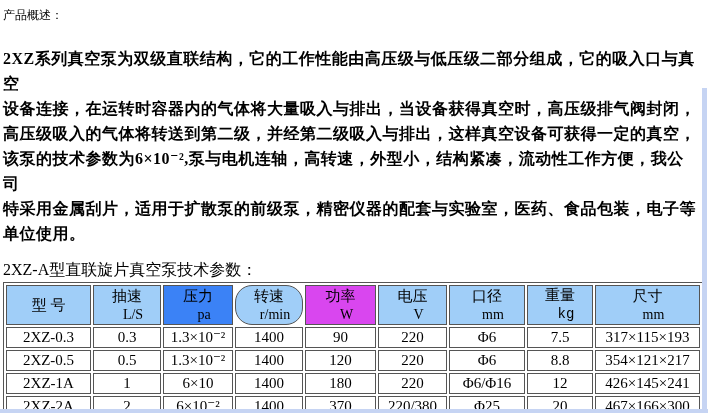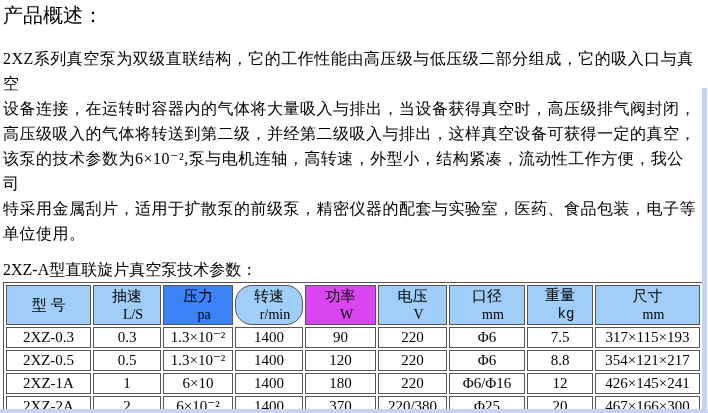--- a/index.html
+++ b/index.html
@@ -12,29 +12,30 @@
     height: 413px;
     position: relative;
     overflow: hidden;
     font-family: "Liberation Serif", "DejaVu Serif", serif;
     color: #000000;
   }
   .content {
     padding: 4px 8px 0 3px;
   }
   .doc-title {
-    font-size: 20px;
+    font-size: 12px;
     line-height: 22px;
   }
   .doc-paragraph {
     white-space: pre-line;
     font-size: 16px;
     line-height: 25px;
     margin-top: 20px;
     letter-spacing: 0.5px;
+    font-weight: bold;
   }
   .table-caption {
     font-size: 16px;
     line-height: 20px;
     margin-top: 14px;
     margin-bottom: 0;
   }
   table.params {
     table-layout: fixed;
     width: 698px;

